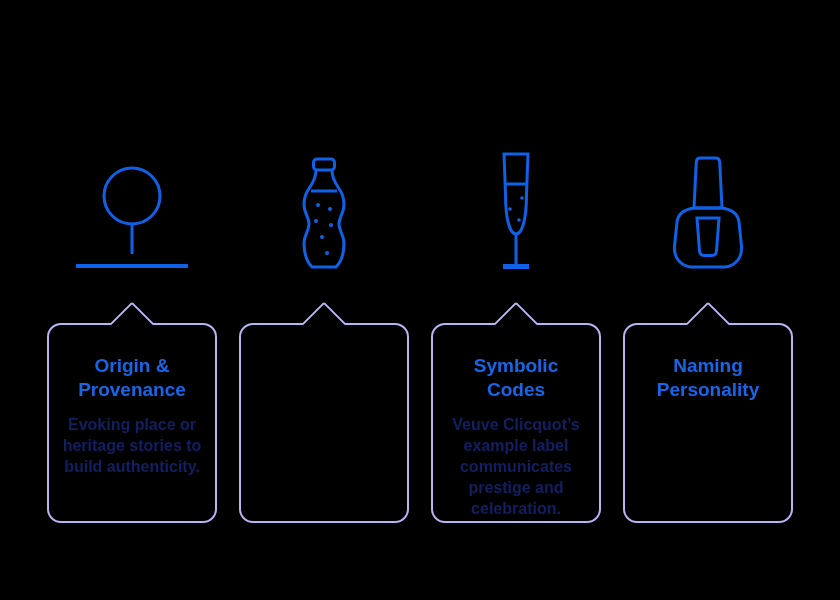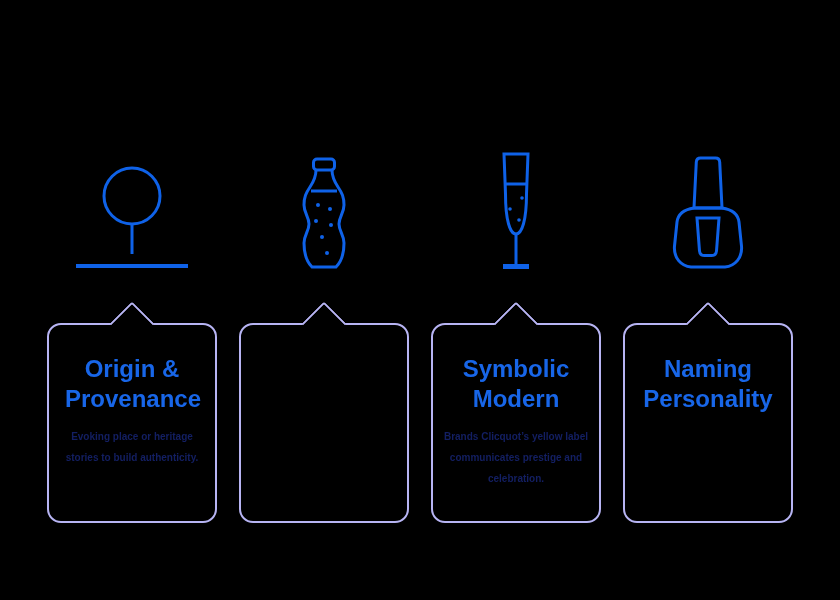--- a/index.html
+++ b/index.html
@@ -61,29 +61,29 @@
     height: 32px;
     transform: translateX(-50%) rotate(45deg);
     background: var(--background);
     border-top: 2px solid var(--border);
     border-left: 2px solid var(--border);
     border-top-left-radius: 3px;
   }
   .card-title {
     margin-top: 29px;
     padding: 0 16px;
-    font-size: 24px;
+    font-size: 19px;
     font-weight: 700;
     line-height: 1.25;
     color: var(--title);
   }
   .card-desc {
     margin-top: 12px;
     padding: 0 10px;
-    font-size: 10px;
+    font-size: 16px;
     font-weight: 600;
     line-height: 21px;
     color: var(--body);
   }
 </style>
 </head>
 <body>
 
 <div class="canvas">
   <div class="columns">
@@ -129,22 +129,22 @@
           <line x1="11.5" y1="32" x2="32.5" y2="32" stroke="currentColor" stroke-width="3"></line>
           <circle cx="28" cy="46" r="1.8" fill="currentColor"></circle>
           <circle cx="16" cy="57" r="1.8" fill="currentColor"></circle>
           <circle cx="25" cy="68" r="1.8" fill="currentColor"></circle>
           <line x1="22" y1="82" x2="22" y2="112" stroke="currentColor" stroke-width="3"></line>
           <line x1="9" y1="114.5" x2="35" y2="114.5" stroke="currentColor" stroke-width="5"></line>
         </svg>
       </div>
       <div class="card">
         <div class="notch"></div>
-        <div class="card-title">Symbolic Modern</div>
-        <div class="card-desc">Brands Clicquot’s yellow label communicates prestige and celebration.</div>
+        <div class="card-title">Symbolic Codes</div>
+        <div class="card-desc">Veuve Clicquot’s example label communicates prestige and celebration.</div>
       </div>
     </div>
 
     <div class="column">
       <div class="icon-area">
         <svg width="76" height="114" viewBox="0 0 76 114" fill="none">
           <path d="M26.3,6 Q26.6,2 30.5,2 L45.5,2 Q49.4,2 49.7,6 L52,52 L24,52 Z" stroke="currentColor" stroke-width="3"></path>
           <path d="M24,52 C14,53.5 8,58 7,66 L4.5,90 C3.5,102 11,110 21,111 L55,111 C65,110 72.5,102 71.5,90 L69,66 C68,58 62,53.5 52,52 Z" stroke="currentColor" stroke-width="3"></path>
           <path d="M27,62 L49,62 L46.5,95 Q46.2,99.5 41.5,99.5 L34.5,99.5 Q29.8,99.5 29.5,95 Z" stroke="currentColor" stroke-width="3"></path>
         </svg>

